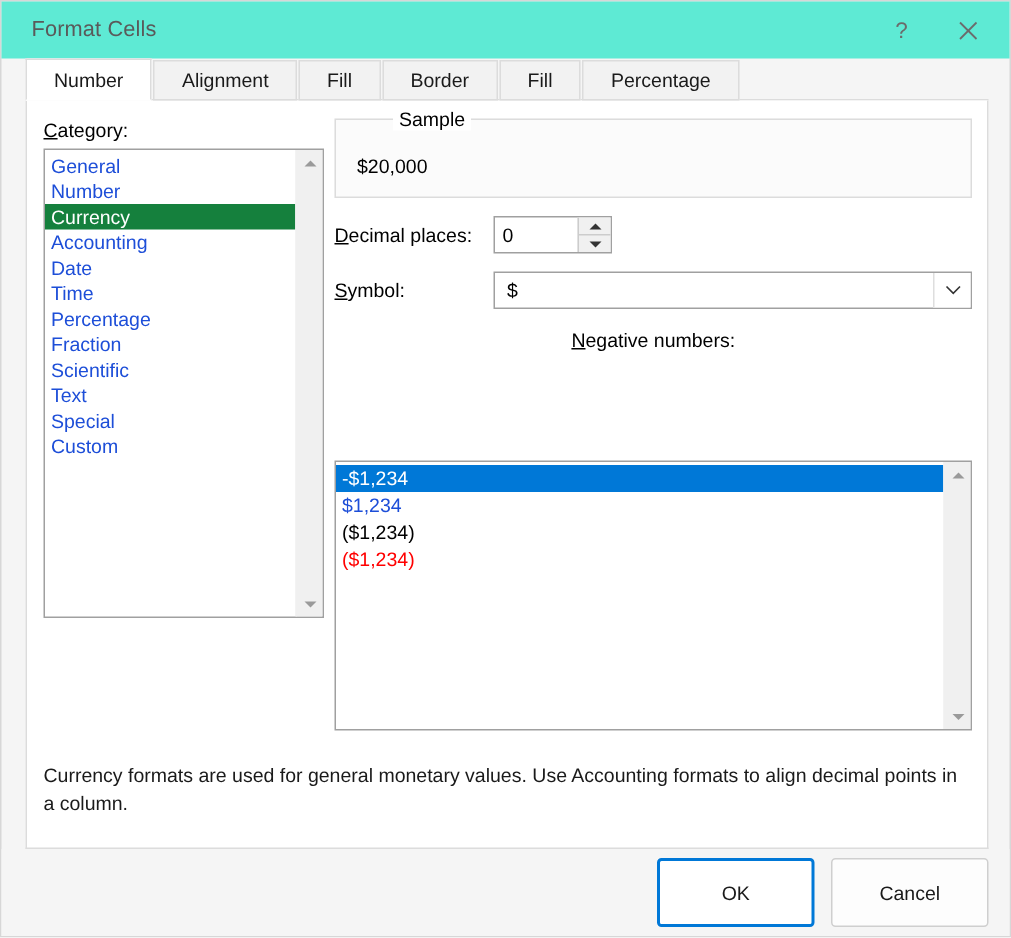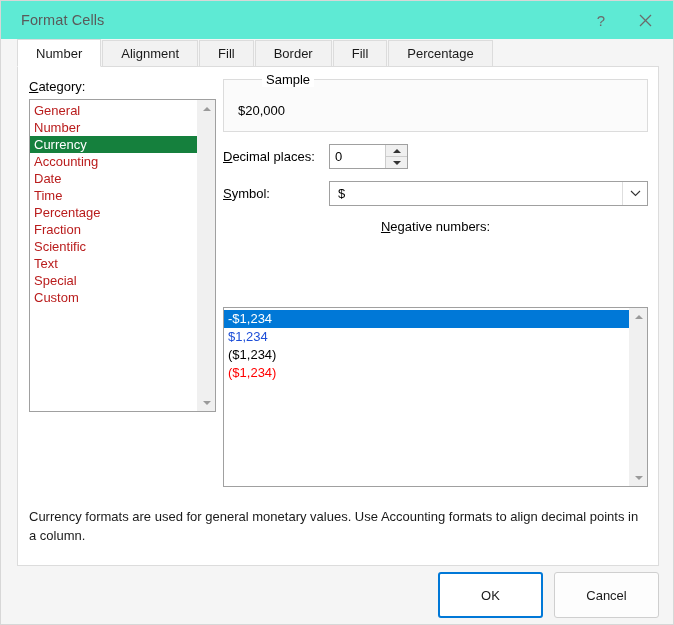--- a/index.html
+++ b/index.html
@@ -156,21 +156,21 @@
   .list-items {
     flex: 1;
     padding: 2px 0 0 0;
     overflow: hidden;
   }
   .list-item {
     height: 17px;
     line-height: 17px;
     padding-left: 4px;
     font-size: 13px;
-    color: #b91c1c;
+    color: #1d4ed8;
     white-space: nowrap;
     cursor: default;
   }
   .list-item.selected {
     background: #15803d;
     color: #ffffff;
   }
 
   
   .scrollbar {

